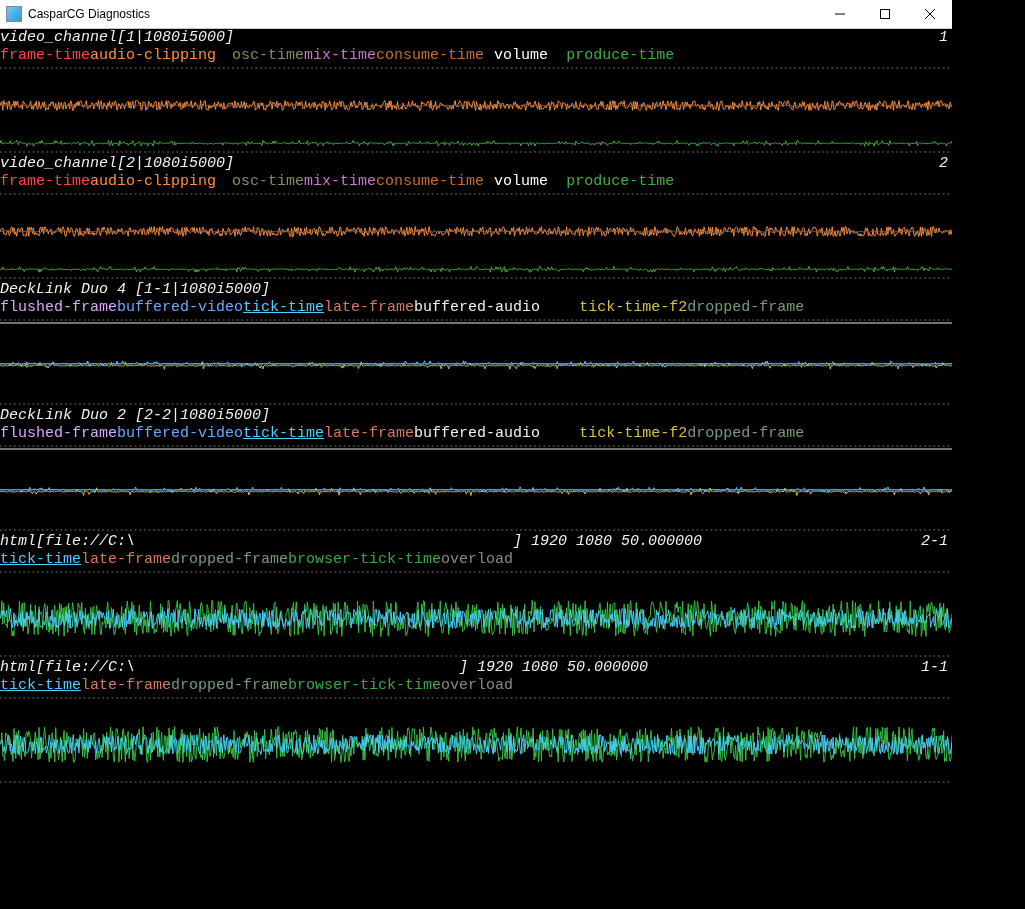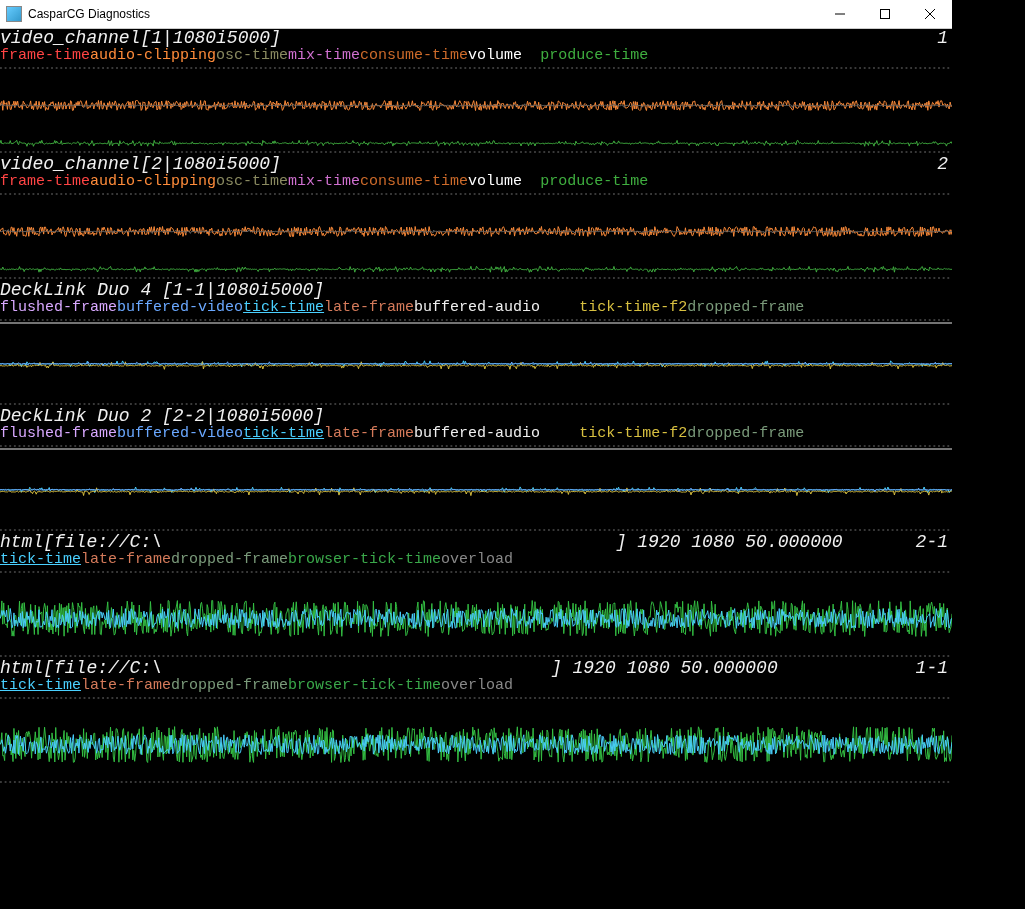--- a/index.html
+++ b/index.html
@@ -5,33 +5,33 @@
   html,body{margin:0;padding:0;background:#000;font-family:"Consolas","Courier New",monospace;font-size:14px;color:#ddd;overflow:hidden;}
   .window{width:952px;height:909px;display:flex;flex-direction:column;background:#000;}
   .titlebar{height:28px;background:#fff;border-bottom:1px solid #ccc;display:flex;align-items:center;padding:0 0 0 6px;color:#000;font-family:"Segoe UI",Arial,sans-serif;font-size:12px;}
   .titlebar .icon{width:16px;height:16px;margin-right:6px;display:inline-block;background:linear-gradient(135deg,#6cf 0%,#39c 100%);border:1px solid #888;box-sizing:border-box;}
   .titlebar .title{flex:1;}
   .winbtns{display:flex;height:100%;}
   .winbtn{width:45px;height:100%;display:flex;align-items:center;justify-content:center;color:#000;font-family:"Segoe UI",Arial,sans-serif;}
   .winbtn svg{width:10px;height:10px;stroke:#000;stroke-width:1;fill:none;}
   .content{flex:1;background:#000;overflow:hidden;}
   .panel{position:relative;}
-  .hdr{display:flex;justify-content:space-between;align-items:baseline;padding:0 4px 0 0;font-style:italic;color:#f0f0f0;font-size:18px;line-height:18px;}
+  .hdr{display:flex;justify-content:space-between;align-items:baseline;padding:0 4px 0 0;font-style:italic;color:#f0f0f0;font-size:15px;line-height:18px;}
   .hdr .name{white-space:pre;}
   .hdr .idx{font-style:italic;}
   .legend{padding:0 0 0 0;font-style:normal;font-size:15px;line-height:18px;white-space:nowrap;}
   .legend span{margin-right:0;}
   .graph{width:100%;display:block;}
   .dashline{stroke:#777;stroke-width:1;stroke-dasharray:2 3;}
   .c-frame-time{color:#ff4444;}
   .c-audio-clipping{color:#ff8c3a;}
-  .c-osc-time{color:#8a8a60;}
+  .c-osc-time{color:#8a8a60;margin-left:16px;}
   .c-mix-time{color:#d070d0;}
   .c-consume-time{color:#cc6a2a;}
-  .c-volume{color:#ffffff;}
+  .c-volume{color:#ffffff;margin-left:10px;}
   .c-produce-time{color:#3fae3f;margin-left:18px;}
   .c-flushed-frame{color:#d8a8ff;}
   .c-buffered-video{color:#6aa8ff;}
   .c-tick-time{color:#4ad0ff;text-decoration:underline;}
   .c-late-frame{color:#d47a5a;}
   .c-buffered-audio{color:#f0f0f0;}
   .c-tick-time-f2{color:#d8c040;margin-left:39px;}
   .c-dropped-frame{color:#7a9a7a;}
   .c-browser-tick-time{color:#3aa84a;}
   .c-overload{color:#888;}

